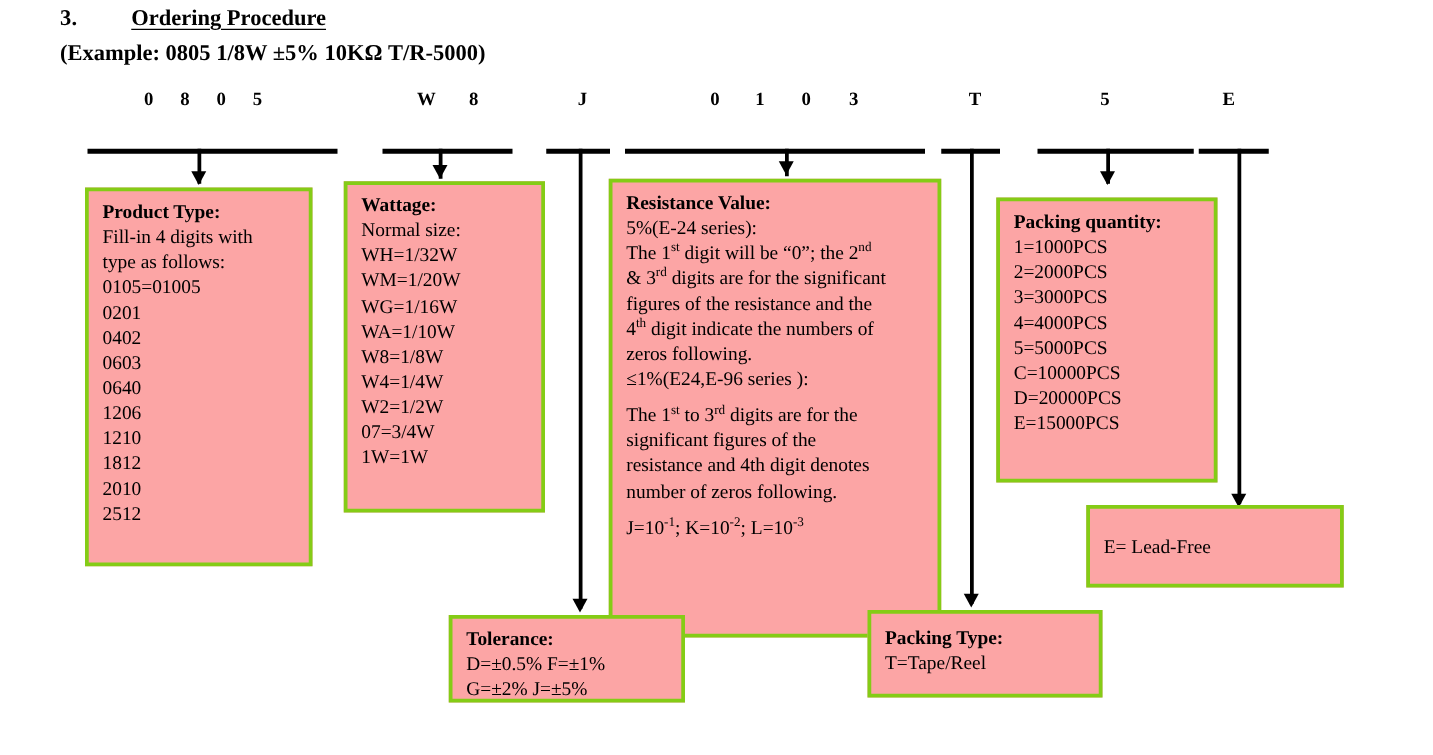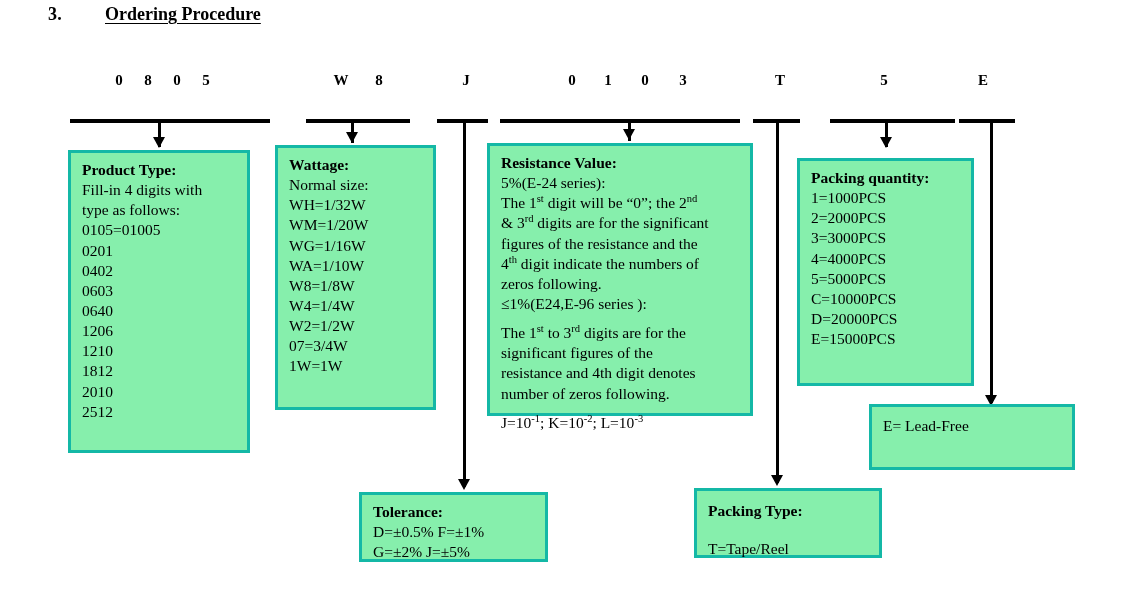--- a/index.html
+++ b/index.html
@@ -45,39 +45,40 @@
   .arrowhead {
     position: absolute; width: 0; height: 0;
     border-left: 6px solid transparent;
     border-right: 6px solid transparent;
     border-top: 11px solid #000;
   }
 
   
   .box {
     position: absolute;
-    border: 3px solid #14b8a6;
-    background: #86efac;
+    border: 3px solid #84cc16;
+    background: #fca5a5;
     box-sizing: border-box;
     padding: 7px 9px 5px 11px;
     font-size: 15.5px;
     line-height: 1.30;
   }
   .box .title { font-weight: bold; display: block; }
   .box .line  { display: block; white-space: nowrap; }
   .box .gap   { display: block; height: 9px; }
   sup { font-size: 0.68em; vertical-align: super; line-height: 0; }
 </style>
 </head>
 <body>
 
 <div class="page">
 
   <div id="heading-number">3.</div>
   <div id="heading-title">Ordering Procedure</div>
+  <div id="example-line">(Example: 0805 1/8W ±5% 10KΩ T/R-5000)</div>
 
   <div>
     <div class="code-char" style="left:108px">0</div>
     <div class="code-char" style="left:137px">8</div>
     <div class="code-char" style="left:166px">0</div>
     <div class="code-char" style="left:195px">5</div>
     <div class="code-char" style="left:330px">W</div>
     <div class="code-char" style="left:368px">8</div>
     <div class="code-char" style="left:455px">J</div>
     <div class="code-char" style="left:561px">0</div>
@@ -144,21 +145,21 @@
     <span class="line">WM=1/20W</span>
     <span class="line">WG=1/16W</span>
     <span class="line">WA=1/10W</span>
     <span class="line">W8=1/8W</span>
     <span class="line">W4=1/4W</span>
     <span class="line">W2=1/2W</span>
     <span class="line">07=3/4W</span>
     <span class="line">1W=1W</span>
   </div>
 
-  <div class="box" style="left:487px; top:143px; width:266px; height:273px;">
+  <div class="box" style="left:487px; top:143px; width:266px; height:367px;">
     <span class="title">Resistance Value:</span>
     <span class="line">5%(E-24 series):</span>
     <span class="line">The 1<sup>st</sup> digit will be “0”; the 2<sup>nd</sup></span>
     <span class="line">&amp; 3<sup>rd</sup> digits are for the significant</span>
     <span class="line">figures of the resistance and the</span>
     <span class="line">4<sup>th</sup> digit indicate the numbers of</span>
     <span class="line">zeros following.</span>
     <span class="line">≤1%(E24,E-96 series ):</span>
     <span class="gap"></span>
     <span class="line">The 1<sup>st</sup> to 3<sup>rd</sup> digits are for the</span>
@@ -175,27 +176,27 @@
     <span class="line">2=2000PCS</span>
     <span class="line">3=3000PCS</span>
     <span class="line">4=4000PCS</span>
     <span class="line">5=5000PCS</span>
     <span class="line">C=10000PCS</span>
     <span class="line">D=20000PCS</span>
     <span class="line">E=15000PCS</span>
   </div>
 
   <div class="box" style="left:869px; top:404px; width:206px; height:66px; padding-top:9px;">
-    <span class="line" style="margin-top:0;">E= Lead-Free</span>
+    <span class="line" style="margin-top:12px;">E= Lead-Free</span>
   </div>
 
   <div class="box" style="left:359px; top:492px; width:189px; height:70px;">
     <span class="title">Tolerance:</span>
     <span class="line">D=±0.5%  F=±1%</span>
     <span class="line">G=±2%   J=±5%</span>
   </div>
 
   <div class="box" style="left:694px; top:488px; width:188px; height:70px; padding-top:10px;">
     <span class="title">Packing Type:</span>
-    <span class="line" style="margin-top:18px;">T=Tape/Reel</span>
+    <span class="line" style="margin-top:0;">T=Tape/Reel</span>
   </div>
 
 </div>
 
 </body></html>

